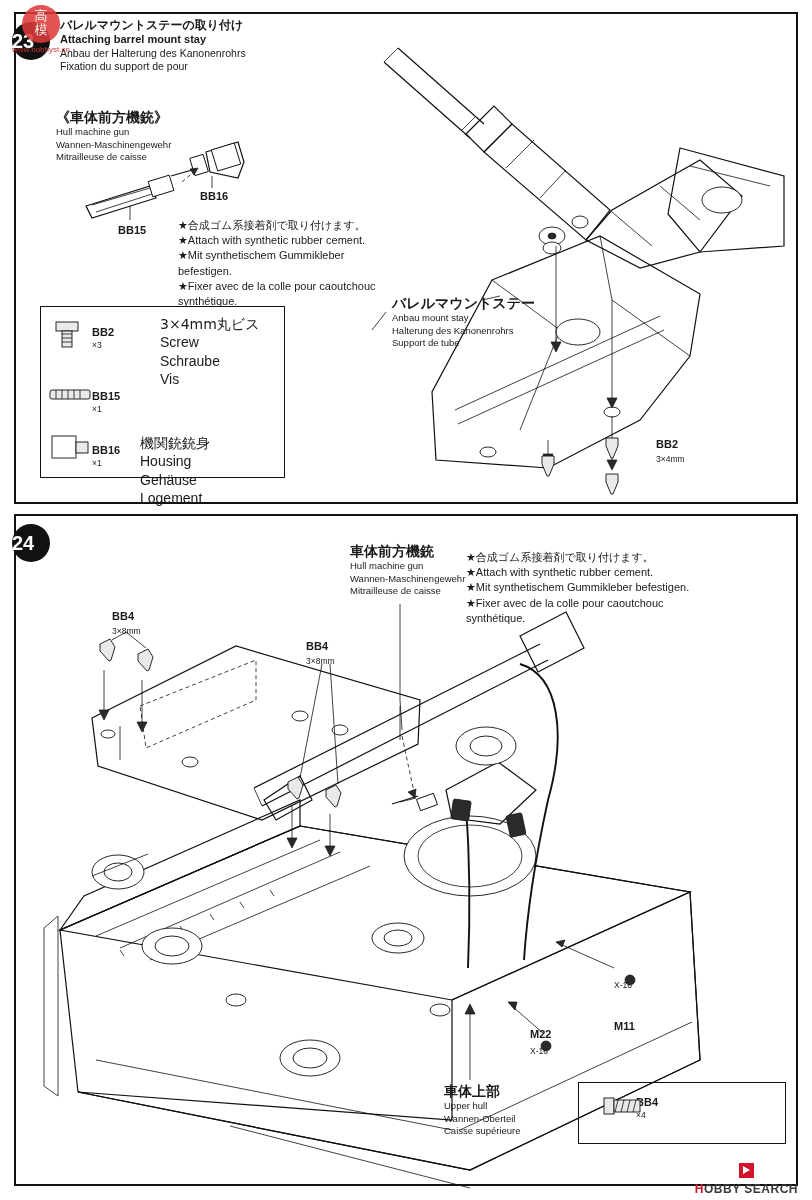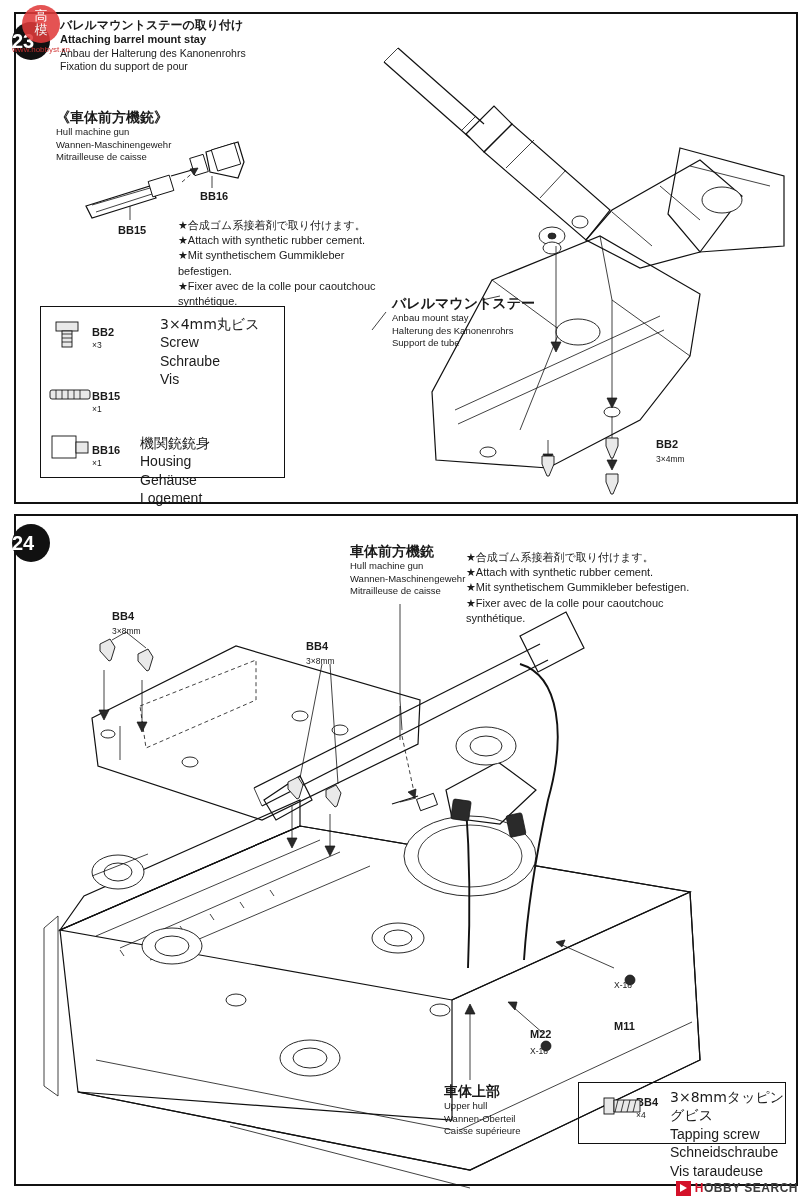--- a/index.html
+++ b/index.html
@@ -124,21 +124,23 @@
   #wm-top {
     position: absolute;
     left: 10px; top: 2px;
     width: 62px; height: 58px;
     opacity: 0.95;
   }
   #wm-bottom {
     position: absolute;
     right: 14px; bottom: 4px;
     display: flex;
+    align-items: center;
     gap: 4px;
+    flex-direction: column;
   }
   #wm-bottom .hs-mark {
     width: 15px; height: 15px;
     background: #d4122a;
     position: relative;
   }
   #wm-bottom .hs-mark:after {
     content: "";
     position: absolute;
     left: 4px; top: 3px;
@@ -274,26 +276,20 @@
     <div>Upper hull</div>
     <div>Wannen-Oberteil</div>
     <div>Caisse supérieure</div>
   </div>
 
   <div class="legend" id="legend-24"></div>
   <div class="legend-row" style="left:636px; top:1092px;">
     <span class="legend-code">BB4</span>
   </div>
   <div class="legend-qty" style="position:absolute; left:636px; top:1110px;">×4</div>
-  <div class="legend-desc" style="position:absolute; left:670px; top:1088px; width:118px;">
-    <div class="jp">3×8mmタッピングビス</div>
-    <div>Tapping screw</div>
-    <div>Schneidschraube</div>
-    <div>Vis taraudeuse</div>
-  </div>
 
   <svg class="art" width="812" height="1200" viewBox="0 0 812 1200">
 
     <g>
       <path class="ln med" d="M86 206 L150 186 L156 198 L92 218 Z" fill="#fff"></path>
       <path class="ln thin" d="M92 205 L150 188"></path>
       <path class="ln thin" d="M96 212 L152 194"></path>
       <rect class="fillw" x="150" y="178" width="22" height="16" transform="rotate(-17 161 186)"></rect>
       <path class="ln med" d="M171 176 L192 170"></path>
       <rect class="fillw" x="192" y="156" width="14" height="18" transform="rotate(-17 199 165)"></rect>

